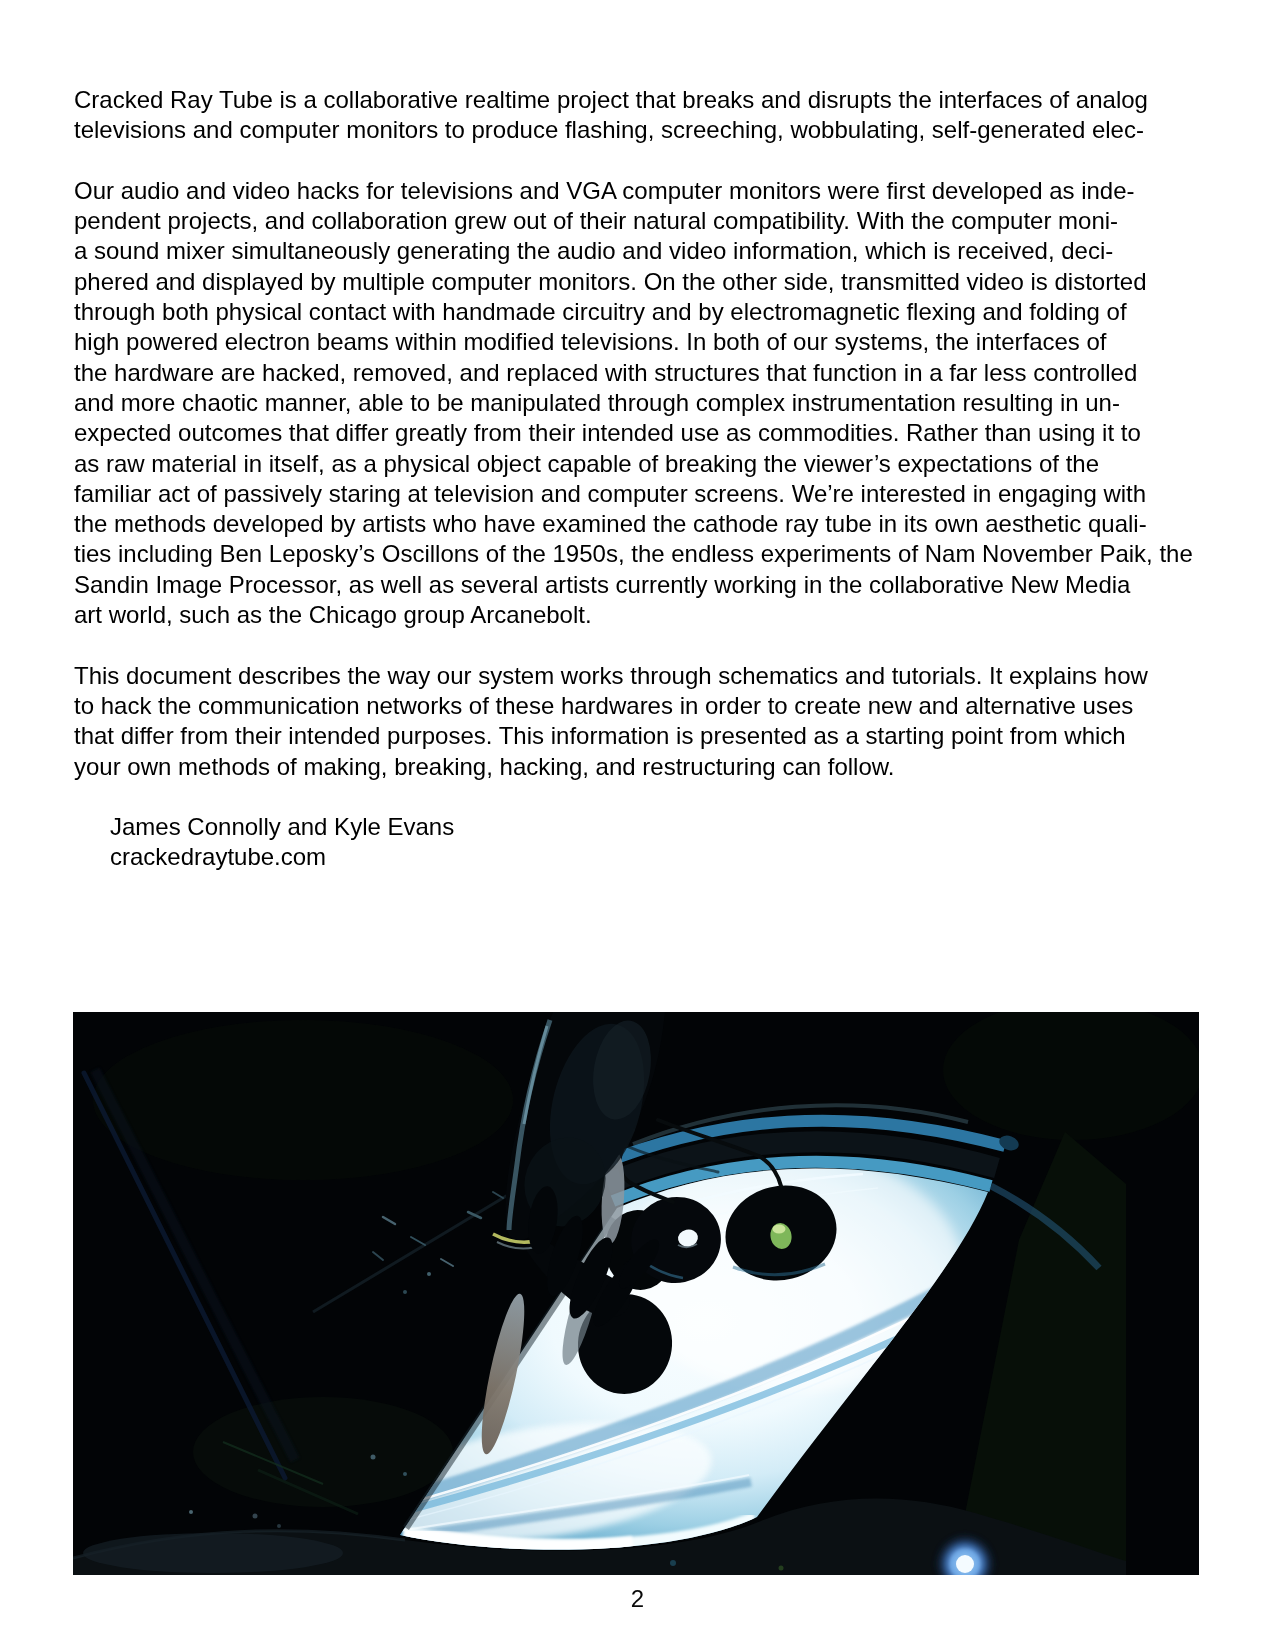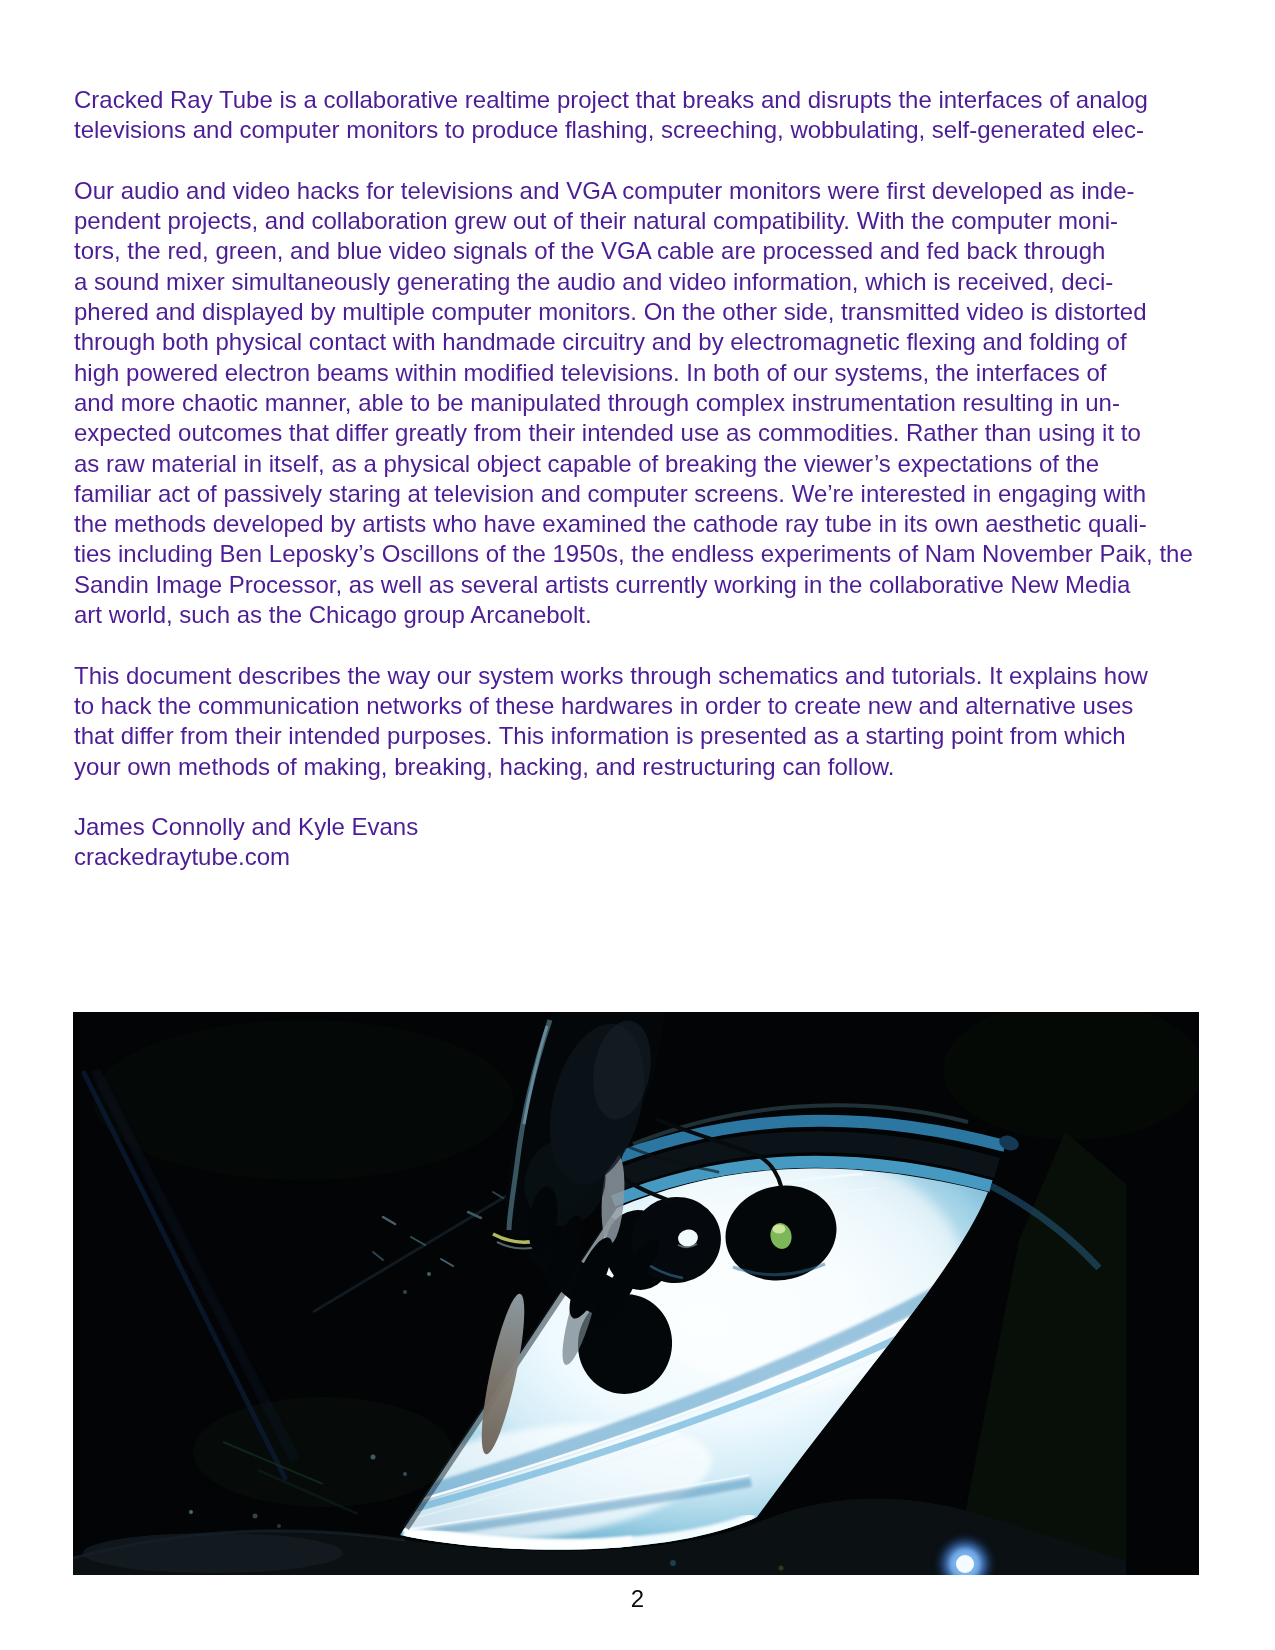--- a/index.html
+++ b/index.html
@@ -12,26 +12,26 @@
     color:#0a0a0a;
     overflow:hidden;
   }
   .textcol{
     position:absolute;
     left:74px;
     top:85px;
     width:1140px;
   }
   .para{margin:0 0 30.3px 0;}
-  .para:last-child{margin-bottom:0;}
+  .para:last-child{margin-bottom:0;margin-left:36px;}
   .tline{
     font-size:24px;
     line-height:30.3px;
     white-space:pre;
-    color:#4c1d95;
+    color:#000000;
   }
   .photo{
     position:absolute;
     left:73px;
     top:1012px;
     width:1126px;
     height:563px;
     background:#020406;
   }
   .photo svg{display:block;width:1126px;height:563px;}
@@ -52,25 +52,25 @@
 <div class="page">
 
   <div class="textcol">
     <div class="para">
         <div class="tline">Cracked Ray Tube is a collaborative realtime project that breaks and disrupts the interfaces of analog</div>
         <div class="tline">televisions and computer monitors to produce flashing, screeching, wobbulating, self-generated elec-</div>
       </div>
     <div class="para">
         <div class="tline">Our audio and video hacks for televisions and VGA computer monitors were first developed as inde-</div>
         <div class="tline">pendent projects, and collaboration grew out of their natural compatibility. With the computer moni-</div>
-        <div class="tline">tors, the red, green, and blue video signals of the VGA cable are processed and fed back through</div>
         <div class="tline">a sound mixer simultaneously generating the audio and video information, which is received, deci-</div>
         <div class="tline">phered and displayed by multiple computer monitors. On the other side, transmitted video is distorted</div>
         <div class="tline">through both physical contact with handmade circuitry and by electromagnetic flexing and folding of</div>
         <div class="tline">high powered electron beams within modified televisions. In both of our systems, the interfaces of</div>
+        <div class="tline">the hardware are hacked, removed, and replaced with structures that function in a far less controlled</div>
         <div class="tline">and more chaotic manner, able to be manipulated through complex instrumentation resulting in un-</div>
         <div class="tline">expected outcomes that differ greatly from their intended use as commodities. Rather than using it to</div>
         <div class="tline">as raw material in itself, as a physical object capable of breaking the viewer’s expectations of the</div>
         <div class="tline">familiar act of passively staring at television and computer screens. We’re interested in engaging with</div>
         <div class="tline">the methods developed by artists who have examined the cathode ray tube in its own aesthetic quali-</div>
         <div class="tline">ties including Ben Leposky’s Oscillons of the 1950s, the endless experiments of Nam November Paik, the</div>
         <div class="tline">Sandin Image Processor, as well as several artists currently working in the collaborative New Media</div>
         <div class="tline">art world, such as the Chicago group Arcanebolt.</div>
       </div>
     <div class="para">

